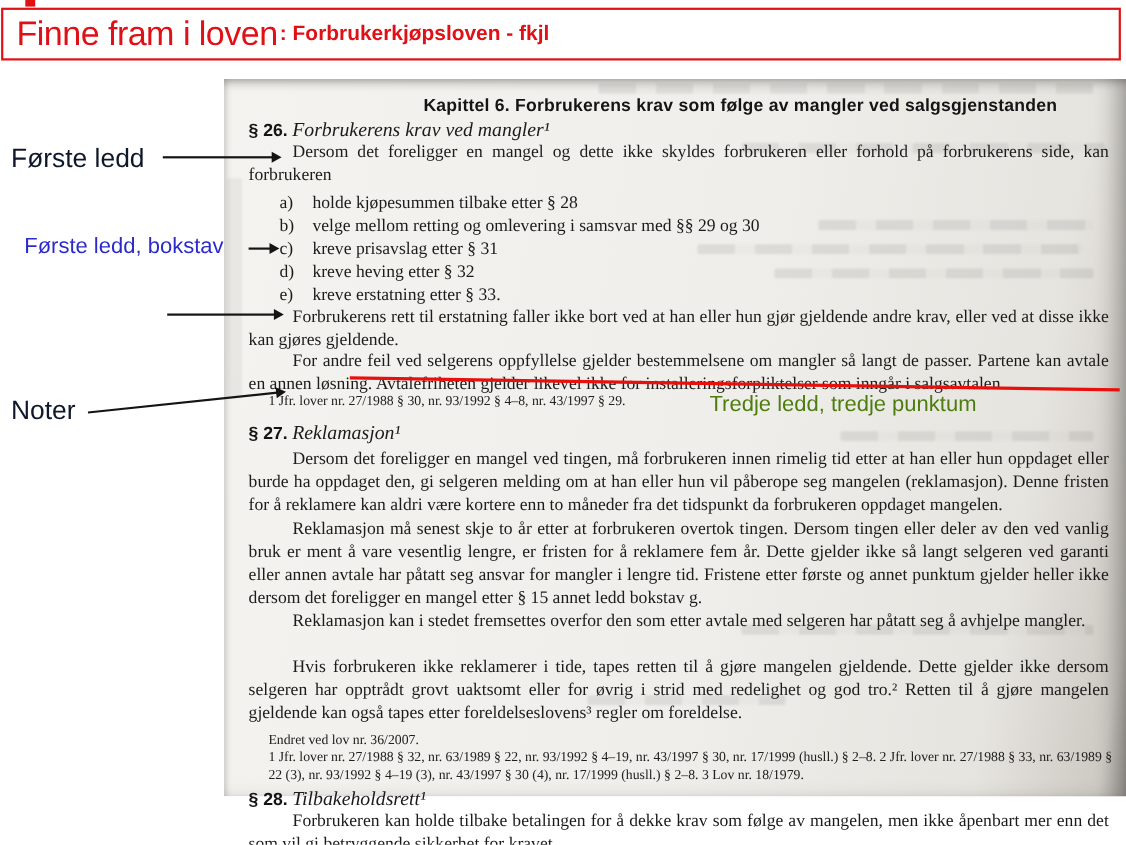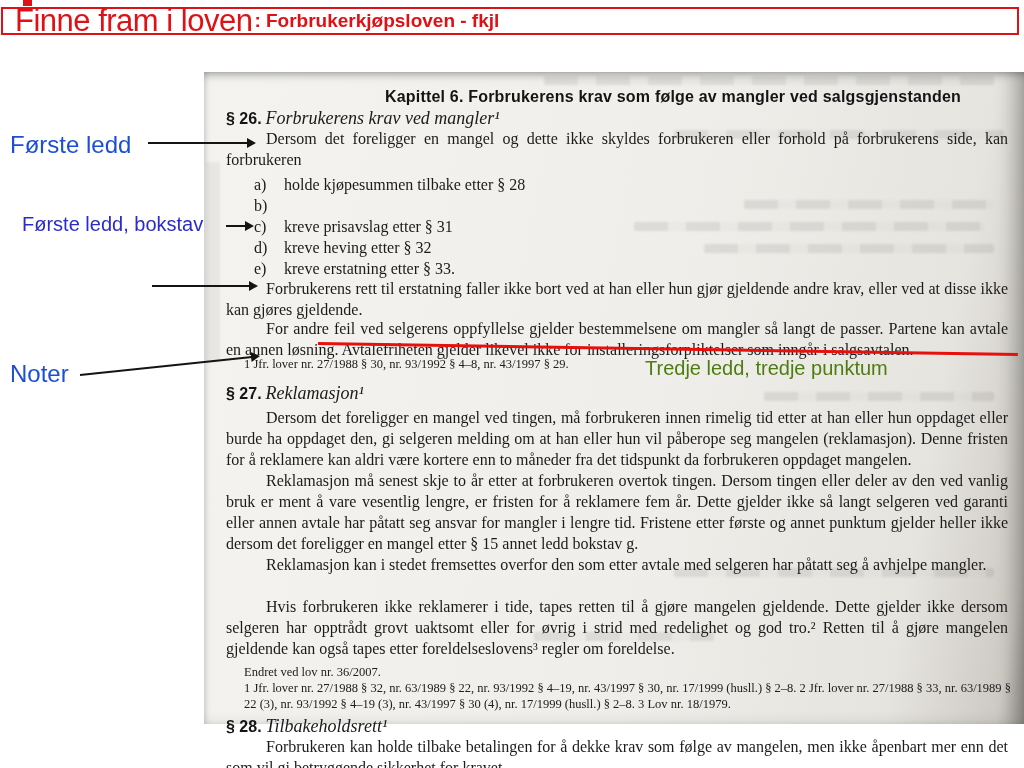--- a/index.html
+++ b/index.html
@@ -1,30 +1,30 @@
 <!DOCTYPE html>
 <html><head>
 <meta charset="utf-8">
 <style>
   html,body{margin:0;padding:0;}
   body{width:1024px;height:768px;overflow:hidden;background:#ffffff;
        font-family:"Liberation Sans",sans-serif;position:relative;}
   .slide{position:absolute;inset:0;background:#ffffff;}
 
   
-  .header-box{position:absolute;left:1px;top:7px;width:1018px;height:28px;
+  .header-box{position:absolute;left:1px;top:7px;width:1018px;height:48px;
     border:2px solid #e01116;background:#ffffff;display:flex;align-items:center;
     padding-left:12px;box-sizing:border-box;white-space:nowrap;}
   .header-title{font-size:31px;color:#e01116;letter-spacing:-.5px;}
   .header-sub{font-size:19px;font-weight:bold;color:#e01116;margin-left:2px;}
   .header-ref{font-size:19px;font-weight:bold;color:#e01116;margin-left:48px;}
   .top-mark{position:absolute;left:23px;top:0;width:9px;height:6px;background:#e01116;}
 
   
-  .label-black{position:absolute;font-size:24px;color:#1d4ed8;}
+  .label-black{position:absolute;font-size:24px;color:#0f172a;}
   .label-blue{position:absolute;font-size:20px;color:#2b2bcc;}
   .label-red{position:absolute;font-size:20px;color:#4d7c0f;z-index:6;}
 
   .arrow{position:absolute;height:2px;background:#141414;z-index:5;}
   .arrow::after{content:'';position:absolute;right:-8px;top:-4px;width:0;height:0;
     border-left:9px solid #141414;border-top:5px solid transparent;border-bottom:5px solid transparent;}
   .arrow.rot{transform-origin:left center;}
 
   
   .scan{position:absolute;left:204px;top:72px;width:820px;height:652px;
@@ -95,20 +95,21 @@
     </div>
     <div class="pg indent" style="top:56px;">Dersom det foreligger en mangel og dette ikke skyldes forbrukeren eller forhold på forbrukerens side, kan forbrukeren</div>
 
     <div class="pg list-block" style="top:102px;">
       <div class="item">
         <span class="ltr">a)</span>
         <span>holde kjøpesummen tilbake etter § 28</span>
       </div>
       <div class="item">
         <span class="ltr">b)</span>
+        <span>velge mellom retting og omlevering i samsvar med §§ 29 og 30</span>
       </div>
       <div class="item">
         <span class="ltr">c)</span>
         <span>kreve prisavslag etter § 31</span>
       </div>
       <div class="item">
         <span class="ltr">d)</span>
         <span>kreve heving etter § 32</span>
       </div>
       <div class="item">

